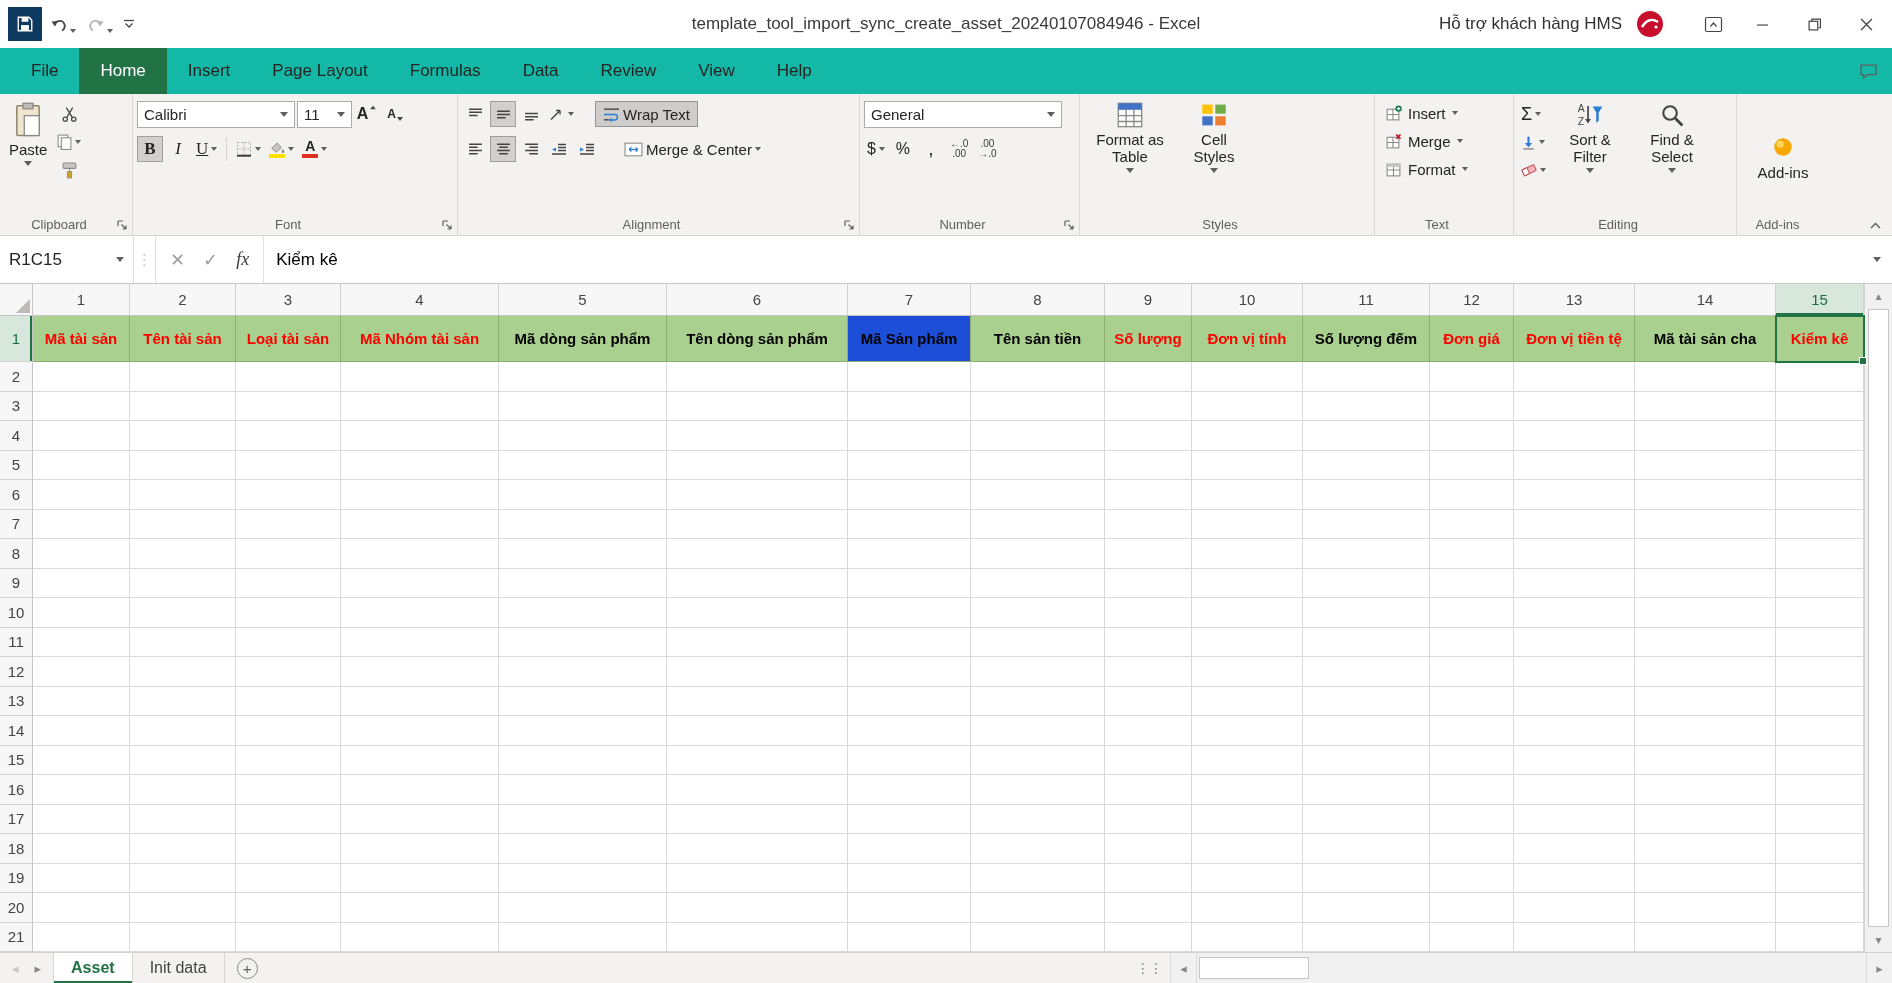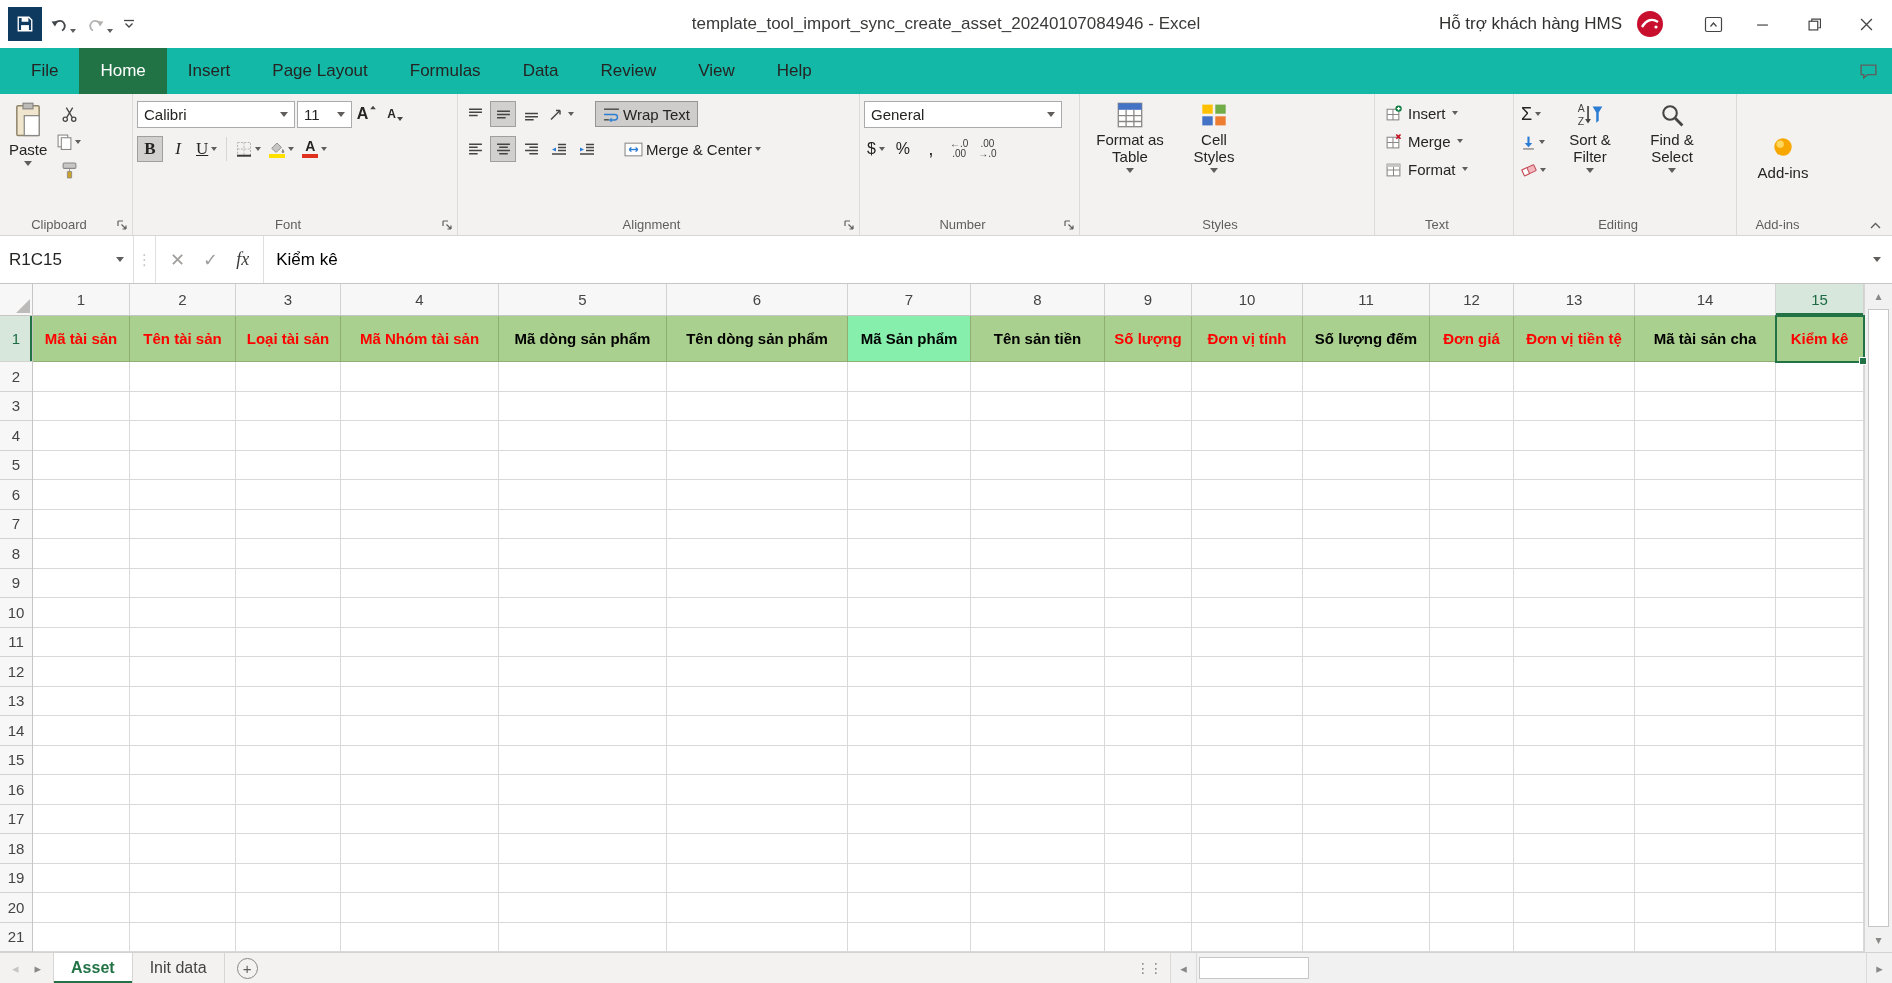--- a/index.html
+++ b/index.html
@@ -612,21 +612,21 @@
           </div>
           <div class="cell" style="width: 158px; background: rgb(169, 208, 142); color: rgb(255, 0, 0);">
             <span>Mã Nhóm tài sản</span>
           </div>
           <div class="cell" style="width: 168px; background: rgb(169, 208, 142); color: rgb(0, 0, 0);">
             <span>Mã dòng sản phẩm</span>
           </div>
           <div class="cell" style="width: 181px; background: rgb(169, 208, 142); color: rgb(0, 0, 0);">
             <span>Tên dòng sản phẩm</span>
           </div>
-          <div class="cell" style="width: 123px; background: #86efac; color: rgb(0, 0, 0);">
+          <div class="cell" style="width: 123px; background: #1d4ed8; color: rgb(0, 0, 0);">
             <span>Mã Sản phẩm</span>
           </div>
           <div class="cell" style="width: 134px; background: rgb(169, 208, 142); color: rgb(0, 0, 0);">
             <span>Tên sản tiền</span>
           </div>
           <div class="cell" style="width: 87px; background: rgb(169, 208, 142); color: rgb(255, 0, 0);">
             <span>Số lượng</span>
           </div>
           <div class="cell" style="width: 111px; background: rgb(169, 208, 142); color: rgb(255, 0, 0);">
             <span>Đơn vị tính</span>

